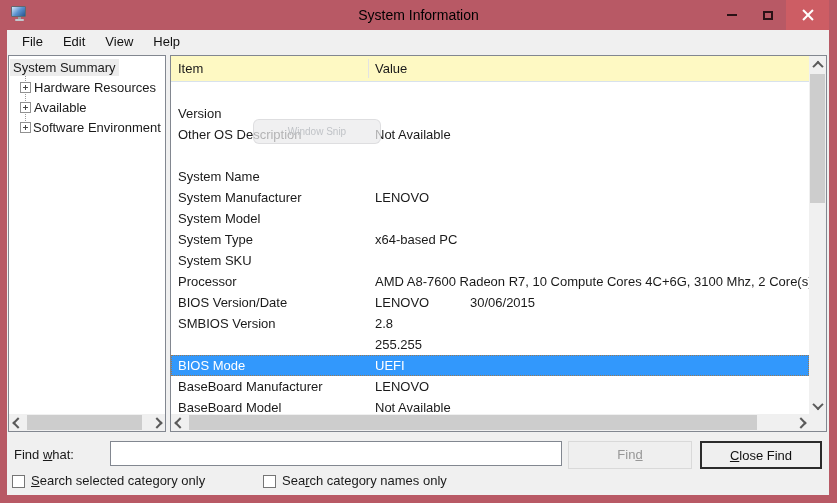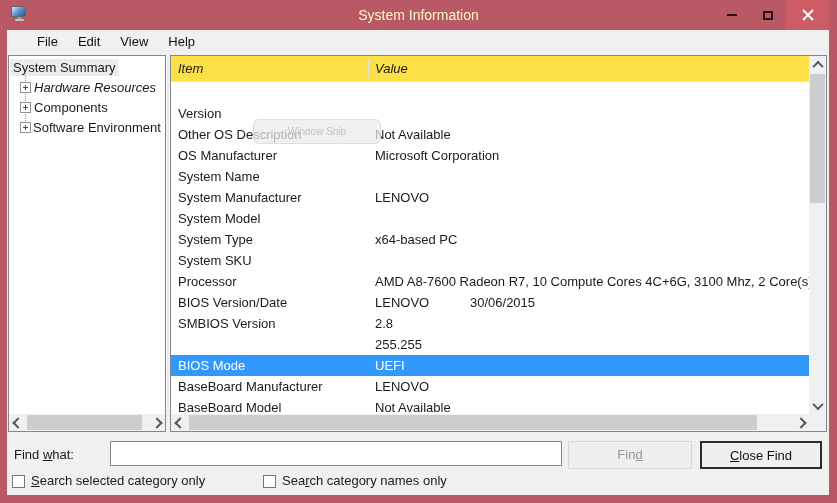--- a/index.html
+++ b/index.html
@@ -11,48 +11,48 @@
   
   .titlebar { position:absolute; left:0; top:0; width:837px; height:30px; background:#b85965; }
   .frame-l { position:absolute; left:0; top:30px; bottom:0; width:7px; background:#b85965; }
   .frame-r { position:absolute; right:0; top:30px; bottom:0; width:8px; background:#b85965; }
   .frame-b { position:absolute; left:0; bottom:0; width:100%; height:8px; background:#b85965; }
   .app-icon { position:absolute; left:11px; top:6px; width:16px; height:16px; }
   .mon-screen { width:15px; height:11px; box-sizing:border-box; border:1px solid #62686e; border-radius:1px;
     background:linear-gradient(135deg,#d8e9f8 0%,#5a92cf 50%,#27568f 100%); }
   .mon-stand { width:3px; height:2px; background:#9aa0a6; margin:0 auto; }
   .mon-base { width:9px; height:2px; background:#c2c8cf; margin:0 auto; border-radius:1px; }
-  .title { position:absolute; left:0; right:0; top:7px; text-align:center; font-size:14px; color:#fef9c3; }
+  .title { position:absolute; left:0; right:0; top:7px; text-align:center; font-size:14px; color:#000000; }
   .winbtn { position:absolute; top:0; height:30px; display:flex; align-items:center; justify-content:center; cursor:default; }
   #btn-min { right:87px; width:36px; }
   #btn-max { right:51px; width:36px; }
   #btn-close { right:8px; width:43px; background:#cd5d64; }
   .glyph-min { width:10px; height:2px; background:#2a1216; }
   .glyph-max { width:10px; height:9px; box-sizing:border-box; border:2px solid #2a1216; background:transparent; }
   .glyph-x { position:relative; width:12px; height:12px; }
   .glyph-x::before, .glyph-x::after { content:""; position:absolute; left:-1px; top:5px; width:14px; height:2px; background:#fff; }
   .glyph-x::before { transform:rotate(45deg); }
   .glyph-x::after { transform:rotate(-45deg); }
   
-  .menubar { position:absolute; left:7px; top:30px; right:8px; height:24px; background:#f0f0f0; display:flex; align-items:stretch; padding-left:20px; }
+  .menubar { position:absolute; left:7px; top:30px; right:8px; height:24px; background:#f0f0f0; display:flex; align-items:stretch; padding-left:5px; }
   .menu-item { padding:0 10px; line-height:24px; color:#111; }
   
   .panel { position:absolute; background:#fff; border:1px solid #828790; box-sizing:border-box; }
   #tree-panel { left:8px; top:55px; width:158px; height:377px; overflow:hidden; }
   #table-panel { left:170px; top:55px; width:657px; height:377px; overflow:hidden; }
   
   .tree-root { position:absolute; left:1px; top:3px; padding:1px 3px; background:#ececec; white-space:nowrap; }
   .tree-line { position:absolute; left:16px; top:20px; height:51px; border-left:1px dotted #9a9a9a; }
   .tree-child { position:absolute; left:0; right:0; height:20px; line-height:20px; padding-left:25px; white-space:nowrap; overflow:hidden; }
-  #tree-child-0 { top:22px;font-style:italic; } #tree-child-1 { top:42px; } #tree-child-2 { top:62px;padding-left:24px; }
+  #tree-child-0 { top:22px; } #tree-child-1 { top:42px; } #tree-child-2 { top:62px;padding-left:24px; }
   .expander { position:absolute; left:11px; top:4px; width:11px; height:11px; box-sizing:border-box; border:1px solid #919191; background:#fff; }
   .expander::before { content:""; position:absolute; left:2px; right:2px; top:4px; height:1px; background:#4a4a4a; }
   .expander::after  { content:""; position:absolute; top:2px; bottom:2px; left:4px; width:1px; background:#4a4a4a; }
   
-  .thead { position:absolute; left:0; top:0; right:17px; height:26px; background:#fde047; border-bottom:1px solid #d8e2ec; box-sizing:border-box;font-style:italic; }
+  .thead { position:absolute; left:0; top:0; right:17px; height:26px; background:#fef9c3; border-bottom:1px solid #d8e2ec; box-sizing:border-box; }
   .th-item { position:absolute; left:7px; line-height:25px; }
   .th-value { position:absolute; left:204px; line-height:25px; }
   .th-div { position:absolute; left:197px; top:3px; height:19px; width:1px; background:#e3e3e3; }
   .tbody { position:absolute; left:0; top:0; right:17px; bottom:17px; overflow:hidden; }
   .trow { position:absolute; left:0; width:100%; height:21px; line-height:21px; white-space:nowrap; overflow:hidden; }
   .ti { position:absolute; left:7px; }
   .tv { position:absolute; left:204px; }
   .tv2 { position:absolute; left:299px; }
   .trow.sel { background:#3298fc; color:#fff; outline:1px dotted #9c7a52; outline-offset:-1px; }
   
@@ -127,21 +127,21 @@
 
   <div class="panel" id="tree-panel">
     <div class="tree-root">System Summary</div>
     <div class="tree-line"></div>
     <div class="tree-child" id="tree-child-0">
       <span class="expander"></span>
       <span>Hardware Resources</span>
     </div>
     <div class="tree-child" id="tree-child-1">
       <span class="expander"></span>
-      <span>Components</span>
+      <span>Available</span>
     </div>
     <div class="tree-child" id="tree-child-2">
       <span class="expander"></span>
       <span>Software Environment</span>
     </div>
     <div class="hscroll" id="tree-hscroll">
       <div class="sb-btn sb-left">
           <span class="chev left"></span>
         </div>
       <div class="hthumb"></div>
@@ -158,24 +158,20 @@
       <span class="th-value">Value</span>
     </div>
     <div class="tbody">
       <div class="trow" style="top:47px">
           <span class="ti">Version</span>
         </div>
       <div class="trow" style="top:68px">
           <span class="ti">Other OS Description</span>
           <span class="tv">Not Available</span>
         </div>
-      <div class="trow" style="top:89px">
-          <span class="ti">OS Manufacturer</span>
-          <span class="tv">Microsoft Corporation</span>
-        </div>
       <div class="trow" style="top:110px">
           <span class="ti">System Name</span>
           <span class="tv"></span>
         </div>
       <div class="trow" style="top:131px">
           <span class="ti">System Manufacturer</span>
           <span class="tv">LENOVO</span>
         </div>
       <div class="trow" style="top:152px">
           <span class="ti">System Model</span>

